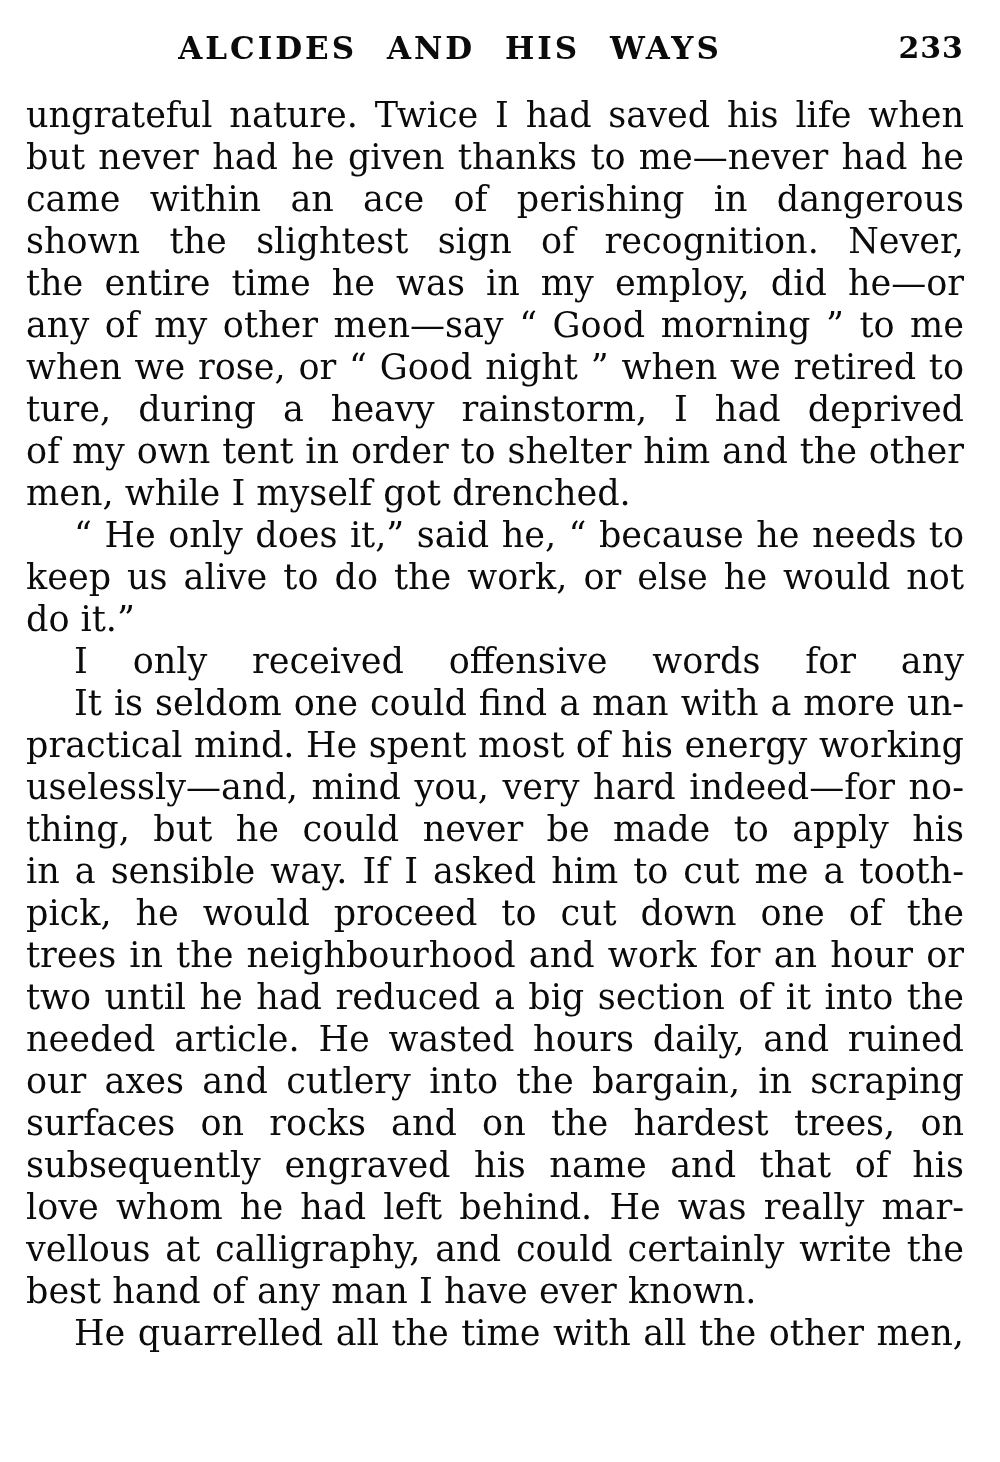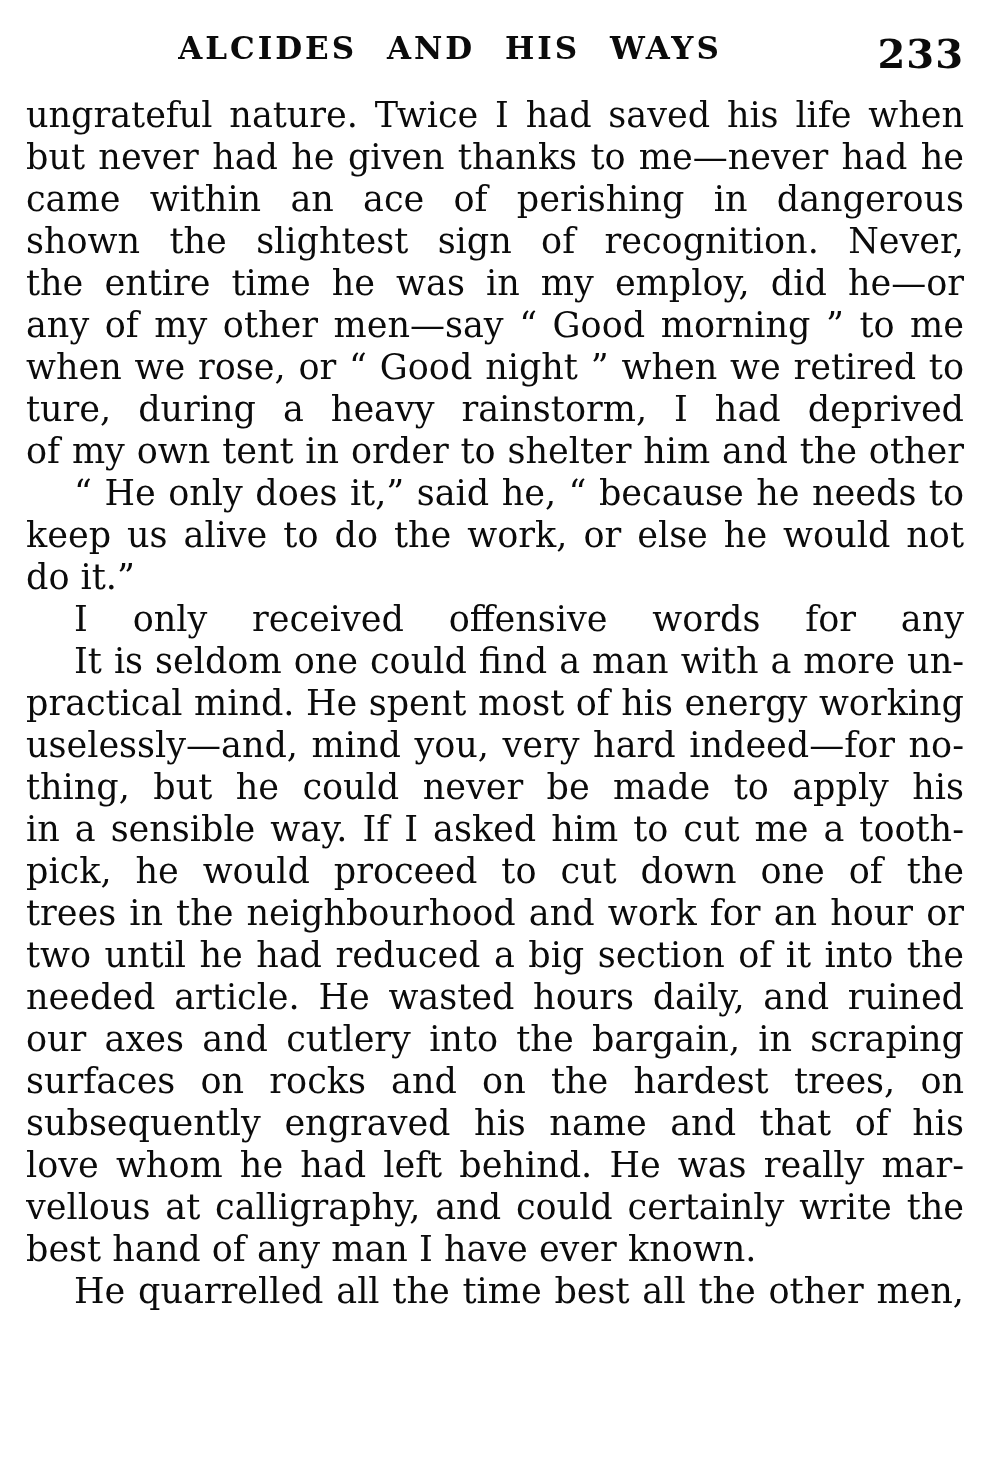--- a/index.html
+++ b/index.html
@@ -34,21 +34,21 @@
     font-weight: bold;
     letter-spacing: 3px;
     word-spacing: 16px;
     white-space: nowrap;
   }
 
   .page-number {
     position: absolute;
     right: 0;
     top: 0;
-    font-size: 40px;
+    font-size: 30px;
     font-weight: bold;
     letter-spacing: 1px;
   }
 
   .page-body {
     font-size: 35px;
     line-height: 42px;
   }
 
   .text-line {
@@ -81,20 +81,21 @@
       <div>
         <div class="text-line">ungrateful nature.  Twice I had saved his life when he</div>
         <div class="text-line">but never had he given thanks to me—never had he</div>
         <div class="text-line">came within an ace of perishing in dangerous rapids,</div>
         <div class="text-line">shown the slightest sign of recognition.  Never, during</div>
         <div class="text-line">the entire time he was in my employ, did he—or</div>
         <div class="text-line">any of my other men—say “ Good morning ” to me</div>
         <div class="text-line">when we rose, or “ Good night ” when we retired to</div>
         <div class="text-line">ture, during a heavy rainstorm, I had deprived myself</div>
         <div class="text-line">of my own tent in order to shelter him and the other</div>
+        <div class="text-line lastline">men, while I myself got drenched.</div>
       </div>
       <div>
         <div class="text-line firstindent">“ He only does it,” said he, “ because he needs to</div>
         <div class="text-line">keep us alive to do the work, or else he would not</div>
         <div class="text-line lastline">do it.”</div>
       </div>
       <div>
         <div class="text-line firstindent">I only received offensive words for any kindnesses</div>
       </div>
       <div>
@@ -108,17 +109,17 @@
         <div class="text-line">two until he had reduced a big section of it into the</div>
         <div class="text-line">needed article.  He wasted hours daily, and ruined all</div>
         <div class="text-line">our axes and cutlery into the bargain, in scraping flat</div>
         <div class="text-line">surfaces on rocks and on the hardest trees, on which he</div>
         <div class="text-line">subsequently engraved his name and that of his lady-</div>
         <div class="text-line">love whom he had left behind.  He was really mar-</div>
         <div class="text-line">vellous at calligraphy, and could certainly write the</div>
         <div class="text-line lastline">best hand of any man I have ever known.</div>
       </div>
       <div>
-        <div class="text-line firstindent">He quarrelled all the time best all the other men,</div>
+        <div class="text-line firstindent">He quarrelled all the time with all the other men,</div>
       </div>
     </div>
 
 </div>
 
 </body></html>

